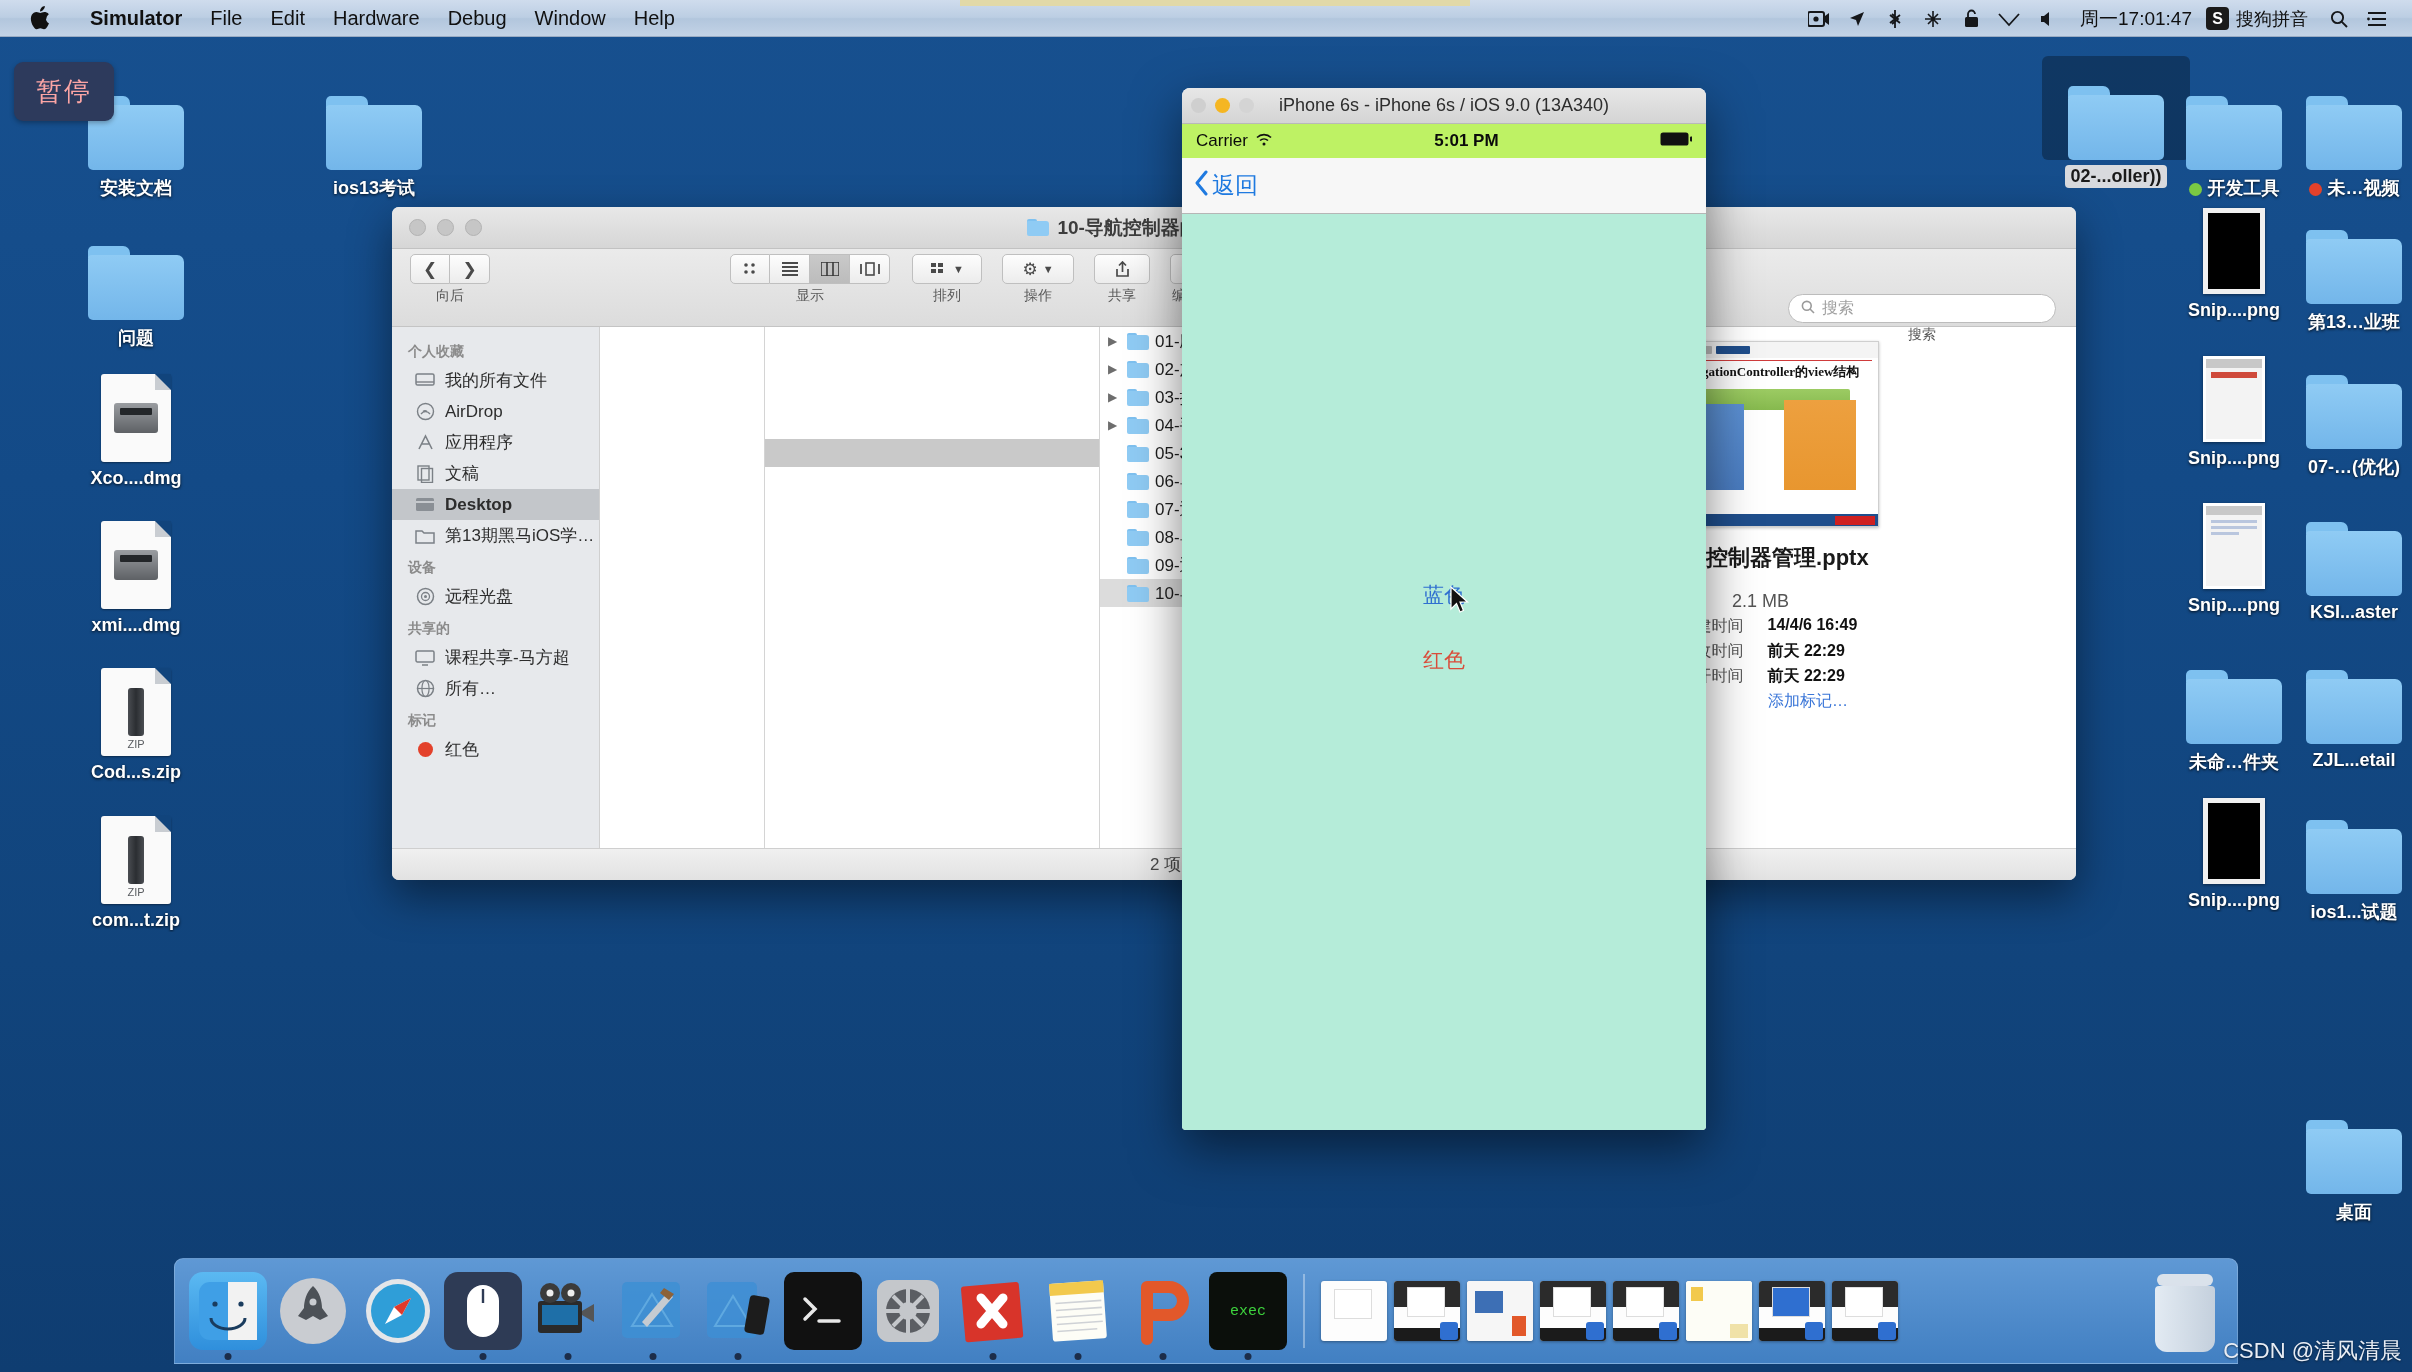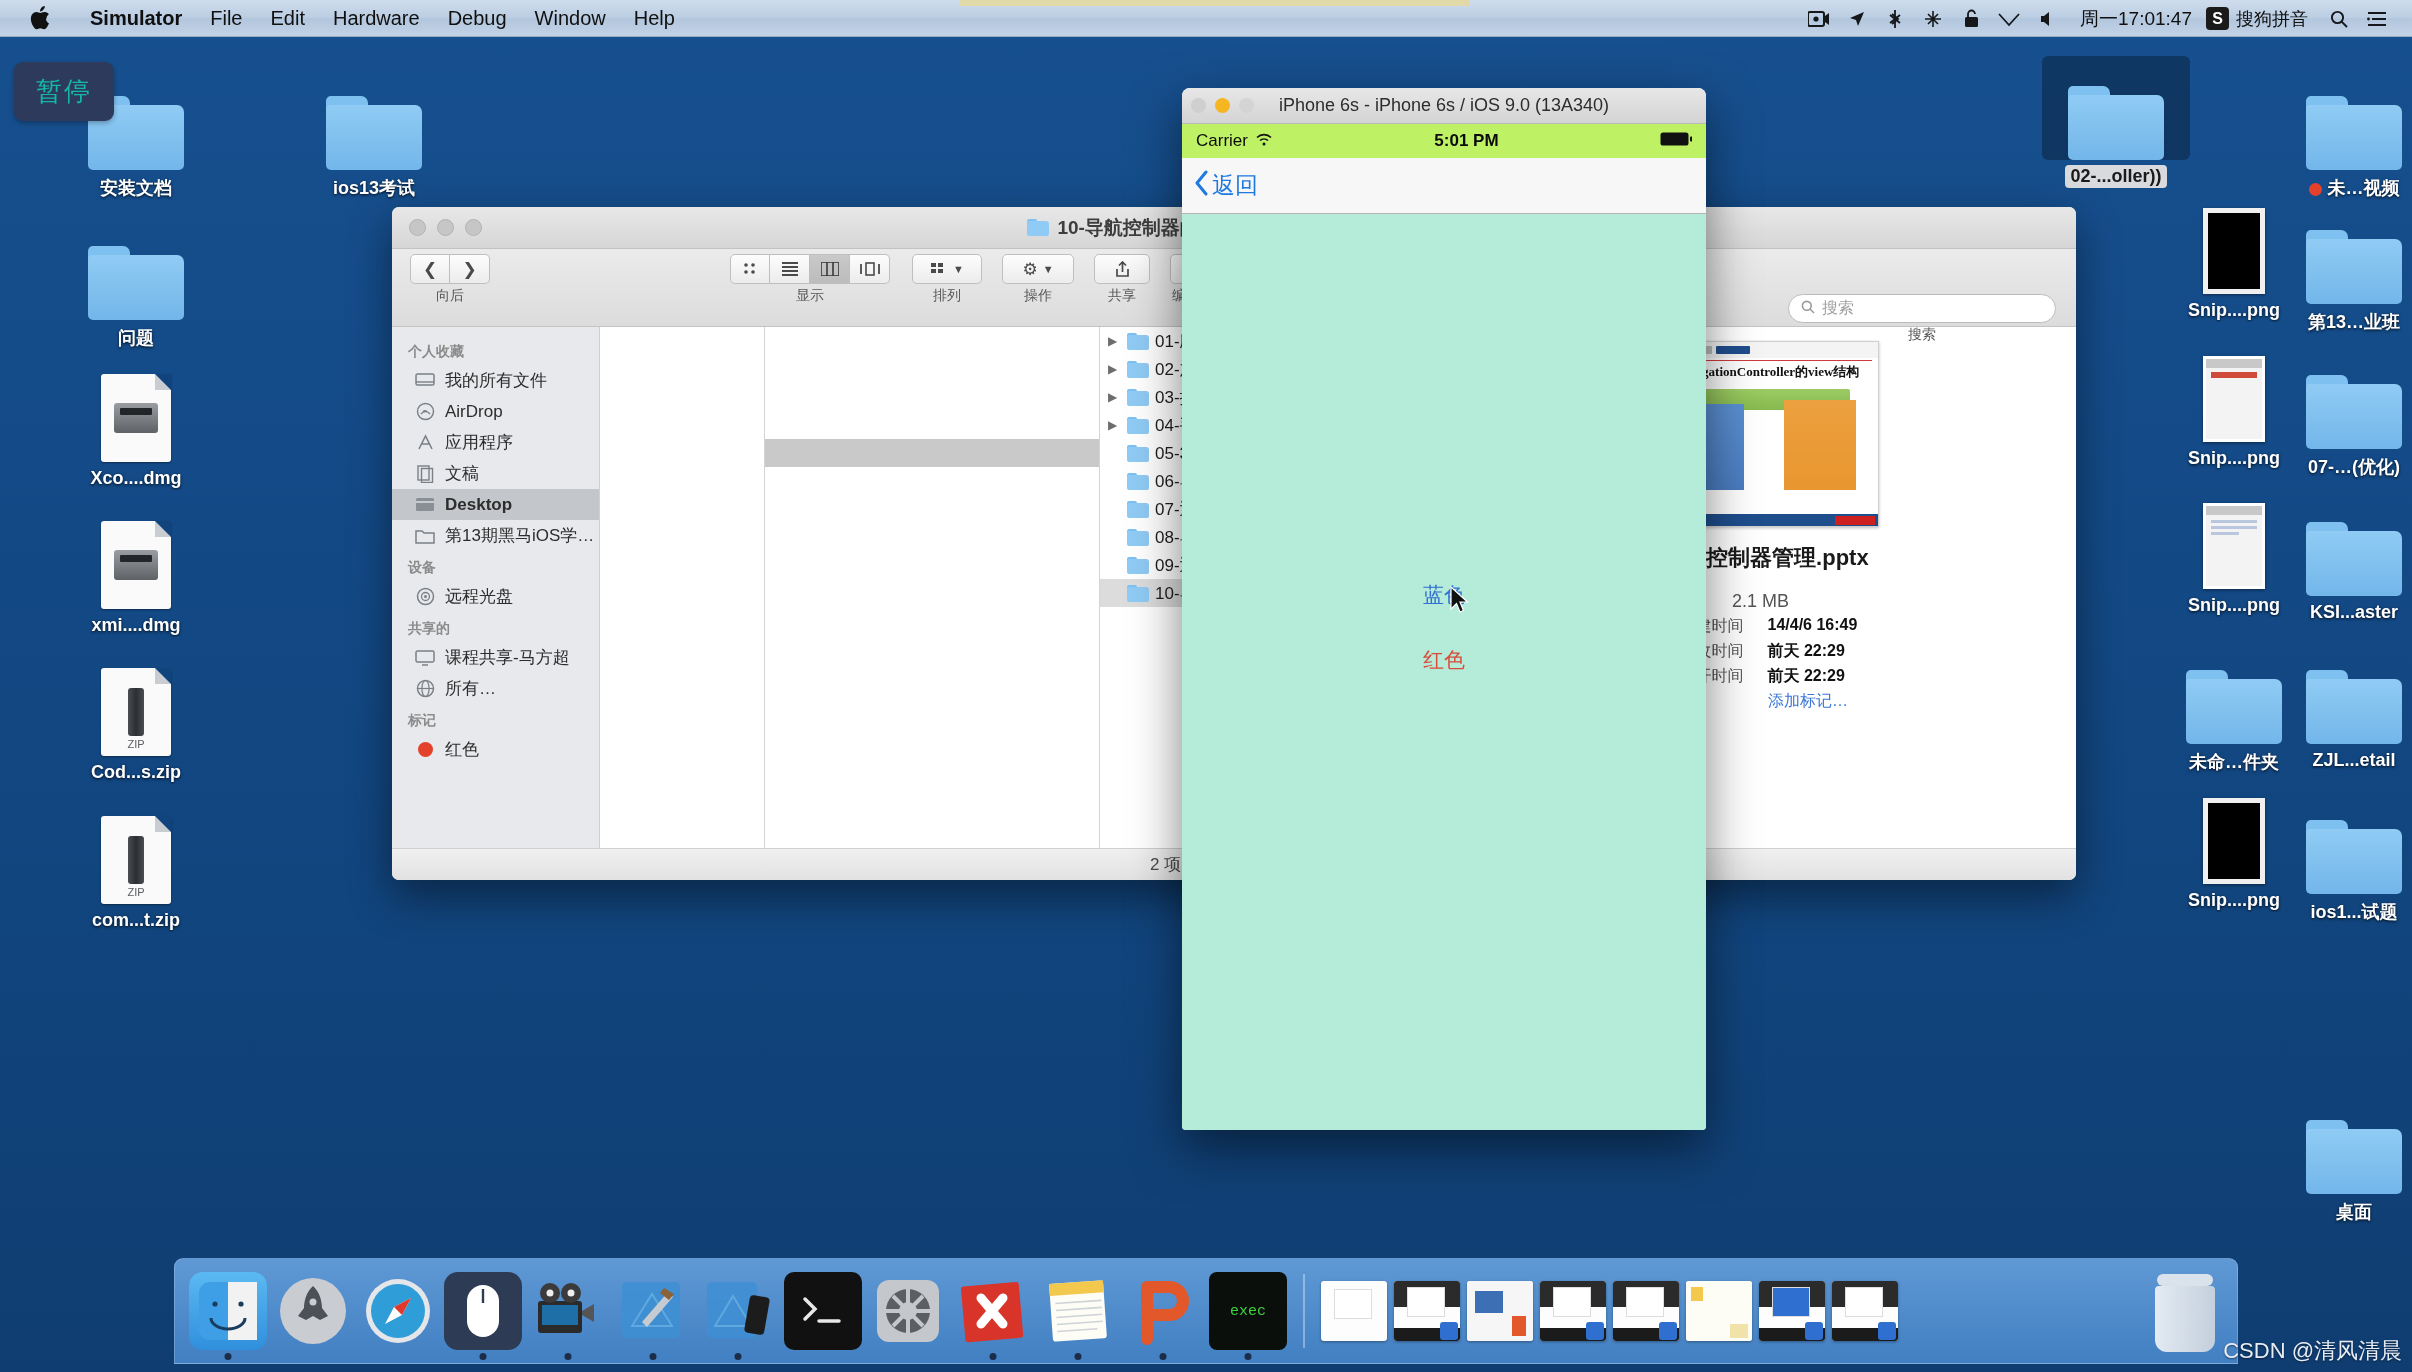--- a/index.html
+++ b/index.html
@@ -32,21 +32,21 @@
   .ime-badge {
     width: 23px; height: 23px; background: #1a1a1a; color: #fff; border-radius: 4px;
     font-size: 16px; font-weight: bold; display: flex; align-items: center; justify-content: center;
     margin-right: 7px;
   }
   #mb-ime { display: flex; align-items: center; font-size: 18px; padding-right: 12px; }
 
   
   #pause-badge {
     position: absolute; left: 14px; top: 62px;
-    background: #2d3a5c; color: #14b8a6;
+    background: #2d3a5c; color: #fca5a5;
     padding: 12px 22px; border-radius: 9px;
     font-size: 26px; letter-spacing: 2px; z-index: 60;
     box-shadow: 0 2px 5px rgba(0,0,0,.3);
   }
 
   
   .dicon {
     position: absolute; width: 148px; text-align: center;
     color: #fff; font-size: 18px; z-index: 5;
   }
@@ -377,20 +377,26 @@
       </div>
     <span class="lbl">ios13考试</span>
   </div>
 
   <div class="dicon selected" style="left:2042px; top:56px;">
     <div class="glyph">
         <div class="folder"></div>
       </div>
     <span class="lbl">02-...oller))</span>
   </div>
+  <div class="dicon" style="left:2160px; top:66px;">
+    <div class="glyph">
+        <div class="folder"></div>
+      </div>
+    <span class="lbl"><span class="dot" style="background:#7ac943"></span><span>开发工具</span></span>
+  </div>
   <div class="dicon" style="left:2280px; top:66px;">
     <div class="glyph">
         <div class="folder"></div>
       </div>
     <span class="lbl"><span class="dot" style="background:#e3412b"></span><span>未…视频</span></span>
   </div>
 
   <div class="dicon" style="left:2160px; top:190px;">
     <div class="glyph">
         <div class="pngthumb black"></div>

